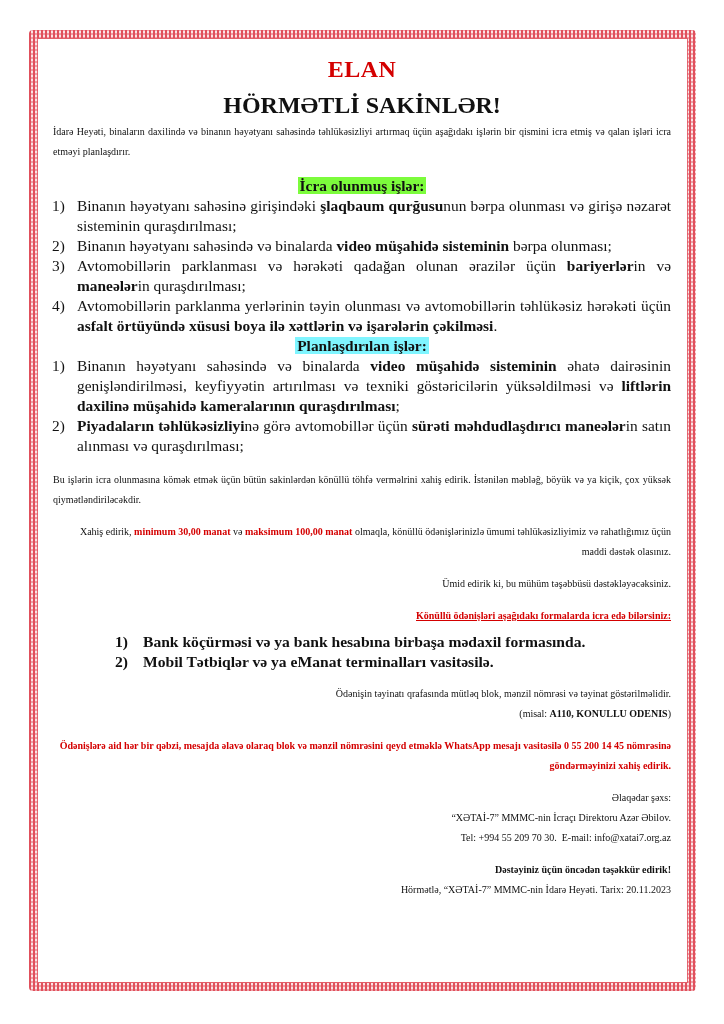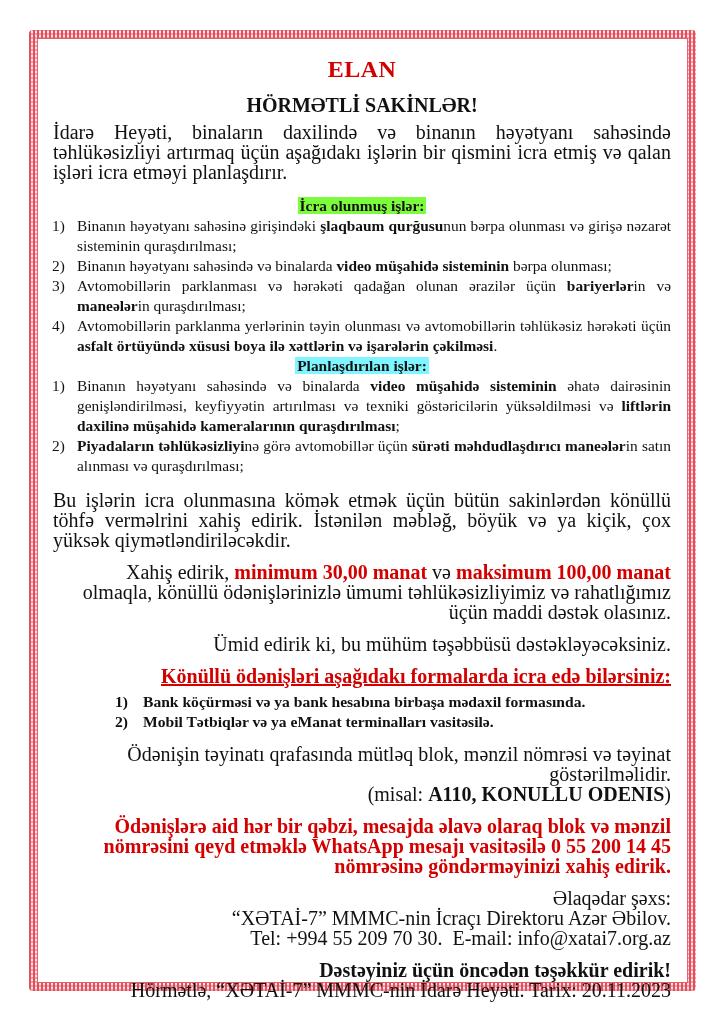--- a/index.html
+++ b/index.html
@@ -20,23 +20,23 @@
     background:
       repeating-linear-gradient(0deg, rgba(224,80,92,0.85) 0 2px, rgba(255,255,255,0) 2px 4px);
     -webkit-mask: linear-gradient(#000 0 0) content-box, linear-gradient(#000 0 0);
     -webkit-mask-composite: xor; mask-composite: exclude;
     padding: 9px;
     opacity: 0.55;
   }
   .content { position: absolute; left: 53px; top: 52px; width: 618px; }
   .title { text-align: center; color: #d40000; font-weight: bold; font-size: 24px;
            line-height: 34px; margin: 0; letter-spacing: 0.5px; }
-  .subtitle { text-align: center; font-weight: bold; font-size: 20px; line-height: 26px;
+  .subtitle { text-align: center; font-weight: bold; font-size: 24px; line-height: 26px;
               margin: 6px 0 4px 0; }
-  p { margin: 0; font-size: 20px; line-height: 20px; }
+  p { margin: 0; font-size: 10px; line-height: 20px; }
   .justify { text-align: justify; }
   .center { text-align: right; }
   .sec-head { text-align: center; margin: 14px 0 0 0; font-size: 15.4px; line-height: 20px; font-weight: bold; }
   .hl-green { background: #7cfc3c; padding: 0 2px; }
   .hl-cyan { background: #7ff5ff; padding: 0 2px; }
   ol.list { list-style: none; margin: 0; padding: 0; }
   ol.list li { position: relative; padding-left: 24px; font-size: 15.4px; line-height: 20px; text-align: justify; }
   ol.list li .num { position: absolute; left: -1px; top: 0; }
   .red-b { color: #d40000; font-weight: bold; }
   .u { text-decoration: underline; }

